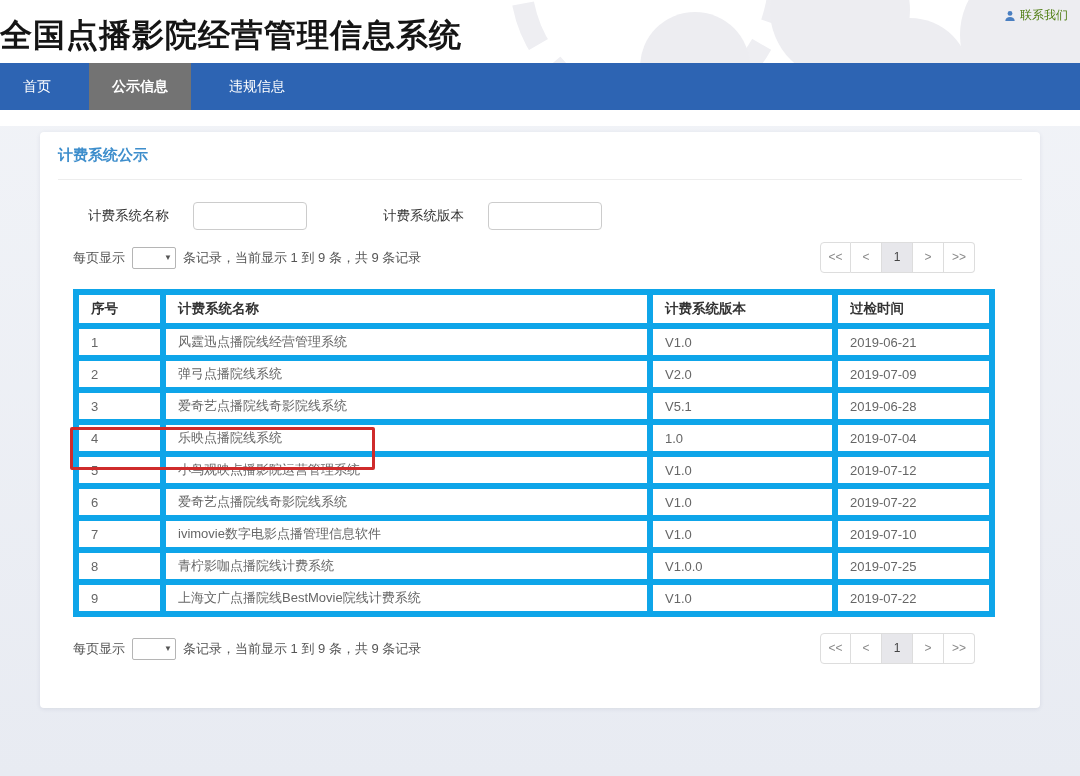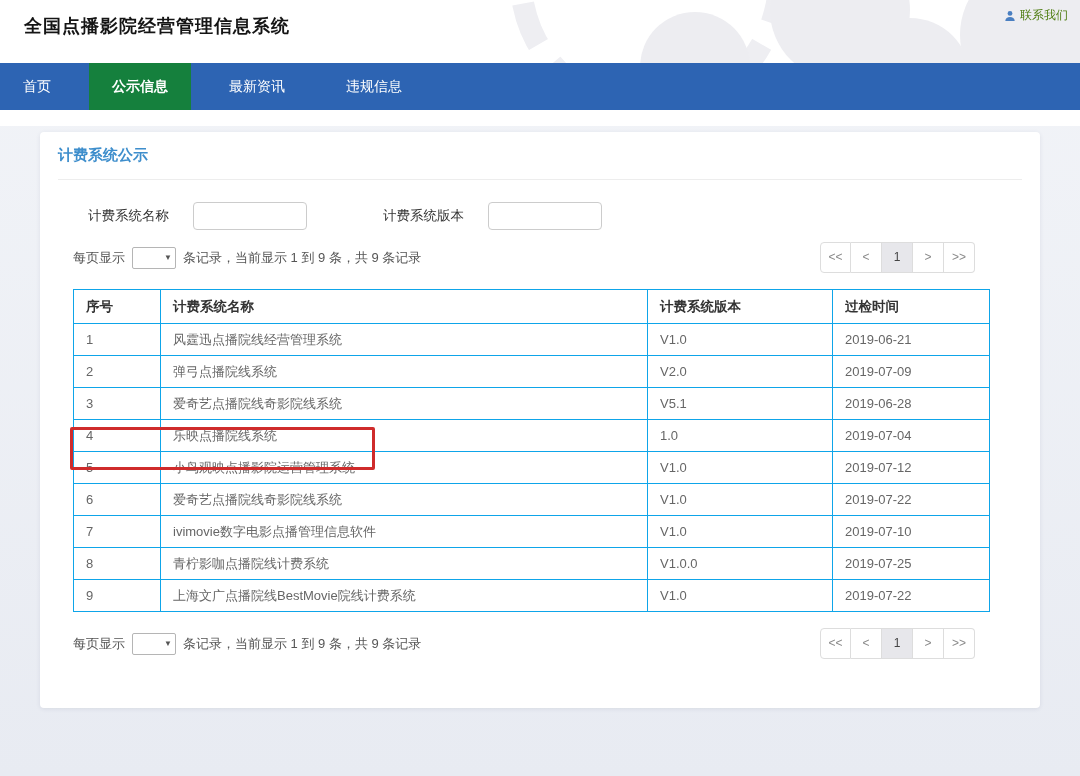--- a/index.html
+++ b/index.html
@@ -11,29 +11,29 @@
   
   .header { position:relative; height:63px; background:#fff; overflow:hidden; }
   .watermark { position:absolute; right:0; top:0; width:560px; height:63px; pointer-events:none; }
   .wm-ring { position:absolute; left:-10px; top:-160px; width:280px; height:280px;
              border:22px dashed #eeeef2; border-radius:50%; }
   .wm-dot { position:absolute; background:#ededf1; border-radius:50%; }
   .wm-d1 { left:120px; top:12px; width:110px; height:110px; }
   .wm-d2 { left:250px; top:-60px; width:140px; height:140px; }
   .wm-d3 { left:330px; top:18px; width:120px; height:120px; }
   .wm-d4 { left:440px; top:-40px; width:150px; height:150px; }
-  .page-title { position:absolute; left:24px; top:14px; font-size:18px; font-weight:bold;
+  .page-title { position:absolute; left:0; top:14px; font-size:32px; font-weight:bold;
                 color:#151515; letter-spacing:1px; white-space:nowrap; }
   .contact { position:absolute; right:12px; top:7px; display:flex; align-items:center; gap:4px;
              font-size:12px; color:#4d7c0f; text-decoration:none; cursor:pointer; }
 
   
   .nav { display:flex; height:47px; background:#2d64b3;gap:15px; }
   .nav-item { padding:0 23px; line-height:47px; color:#fff; font-size:14px; cursor:pointer; }
-  .nav-item.active { background:#15803d; font-weight:bold; }
+  .nav-item.active { background:#737373; font-weight:bold; }
   .white-strip { height:16px; background:#fff; }
 
   
   .card { position:relative; margin:6px 40px 0; height:576px; background:#fff;
           border-radius:4px; box-shadow:0 1px 4px rgba(60,70,100,.10);
           padding:14px 33px 22px; }
   .section-title { margin-left:-15px; font-size:15px; font-weight:bold; color:#3e8ecc; }
   .divider { margin:14px -15px 0; border:none; border-top:1px solid #ededed; }
 
   .form-row { display:flex; align-items:center; margin-top:22px; font-size:13.5px; color:#333; }
@@ -61,21 +61,21 @@
 
   .pagination { display:inline-flex; margin-right:14px; }
   .pg-btn { min-width:31px; height:31px; line-height:29px; text-align:center;
             border:1px solid #ddd; border-left:none; background:#fff; color:#8a8a8a;
             font-size:12px; cursor:pointer; padding:0 6px; }
   .pg-btn:first-child { border-left:1px solid #ddd; border-radius:4px 0 0 4px; }
   .pg-btn:last-child { border-radius:0 4px 4px 0; }
   .pg-btn.active { background:#e7e7eb; color:#444; }
 
   table { margin-top:16px; width:916px; border-collapse:collapse; table-layout:fixed; }
-  th,td { border:1px solid #0ea5e9; text-align:left; overflow:hidden; white-space:nowrap; }
+  th,td { border:6px solid #0ea5e9; text-align:left; overflow:hidden; white-space:nowrap; }
   th { height:34px; padding:0 12px; font-size:13.5px; font-weight:bold; color:#333; }
   td { height:32px; padding:0 12px; font-size:13px; color:#666; }
   th:nth-child(1),td:nth-child(1){ width:87px; }
   th:nth-child(2),td:nth-child(2){ width:487px; }
   th:nth-child(3),td:nth-child(3){ width:185px; }
   th:nth-child(4),td:nth-child(4){ width:157px;margin-left:8px; }
 
   .highlight { position:absolute; left:70px; top:427px; width:305px; height:43px;
                border:3px solid #cf2b2b; border-radius:2px; pointer-events:none; }
 </style>
@@ -98,21 +98,20 @@
         <circle cx="6" cy="3.4" r="2.4" fill="#4a7fc1"></circle>
         <path d="M1.3 11 C1.3 8.3 3.4 6.9 6 6.9 C8.6 6.9 10.7 8.3 10.7 11 Z" fill="#4a7fc1"></path>
       </svg>
       <span>联系我们</span>
     </a>
   </div>
 
   <nav class="nav" id="nav">
       <div class="nav-item">首页</div>
       <div class="nav-item active">公示信息</div>
-      <div class="nav-item">最新资讯</div>
       <div class="nav-item">违规信息</div>
     </nav>
   <div class="white-strip"></div>
 
   <main class="card">
     <h2 class="section-title">计费系统公示</h2>
     <hr class="divider">
 
     <div class="form-row">
       <label class="lbl-name">计费系统名称</label>

